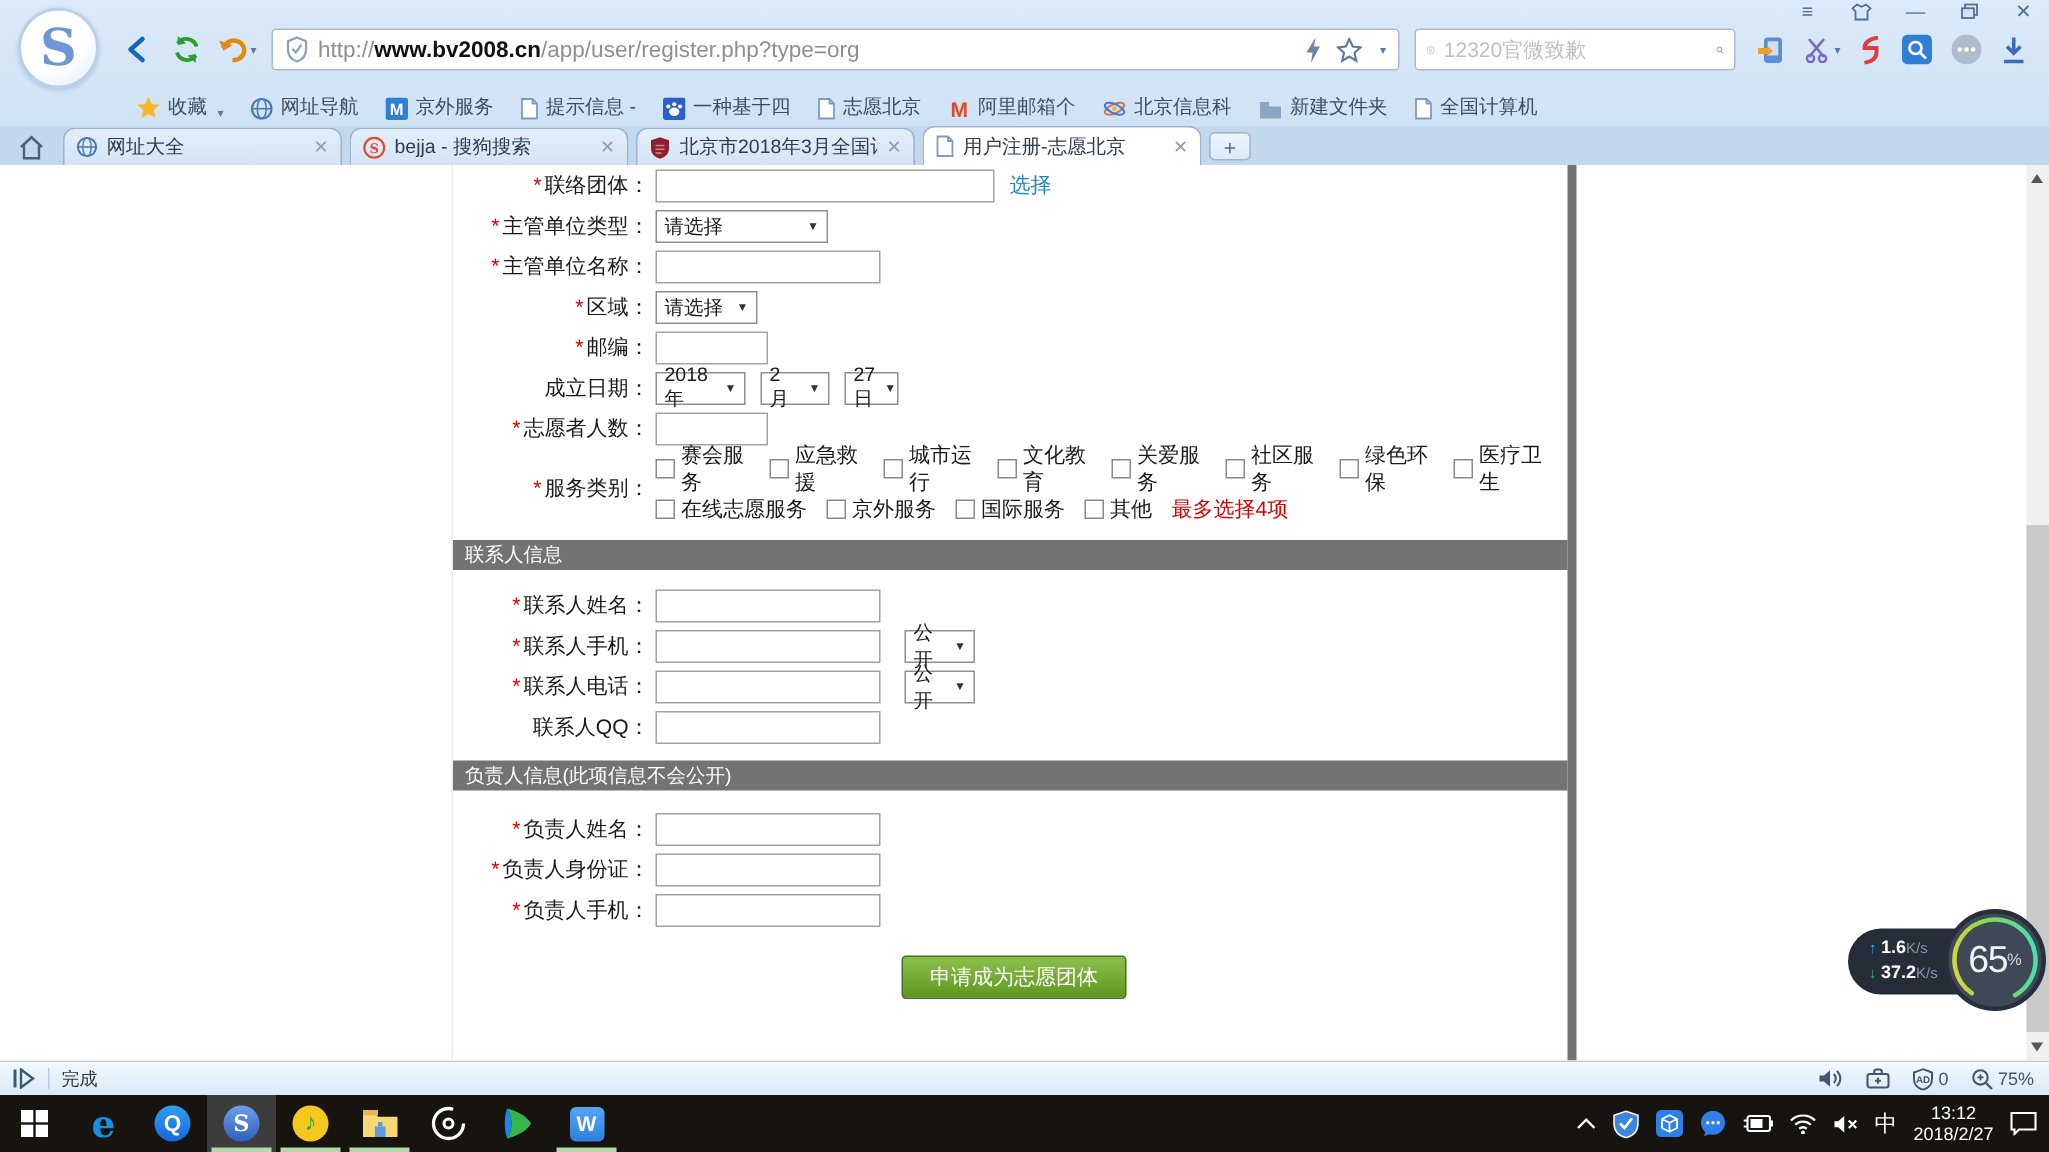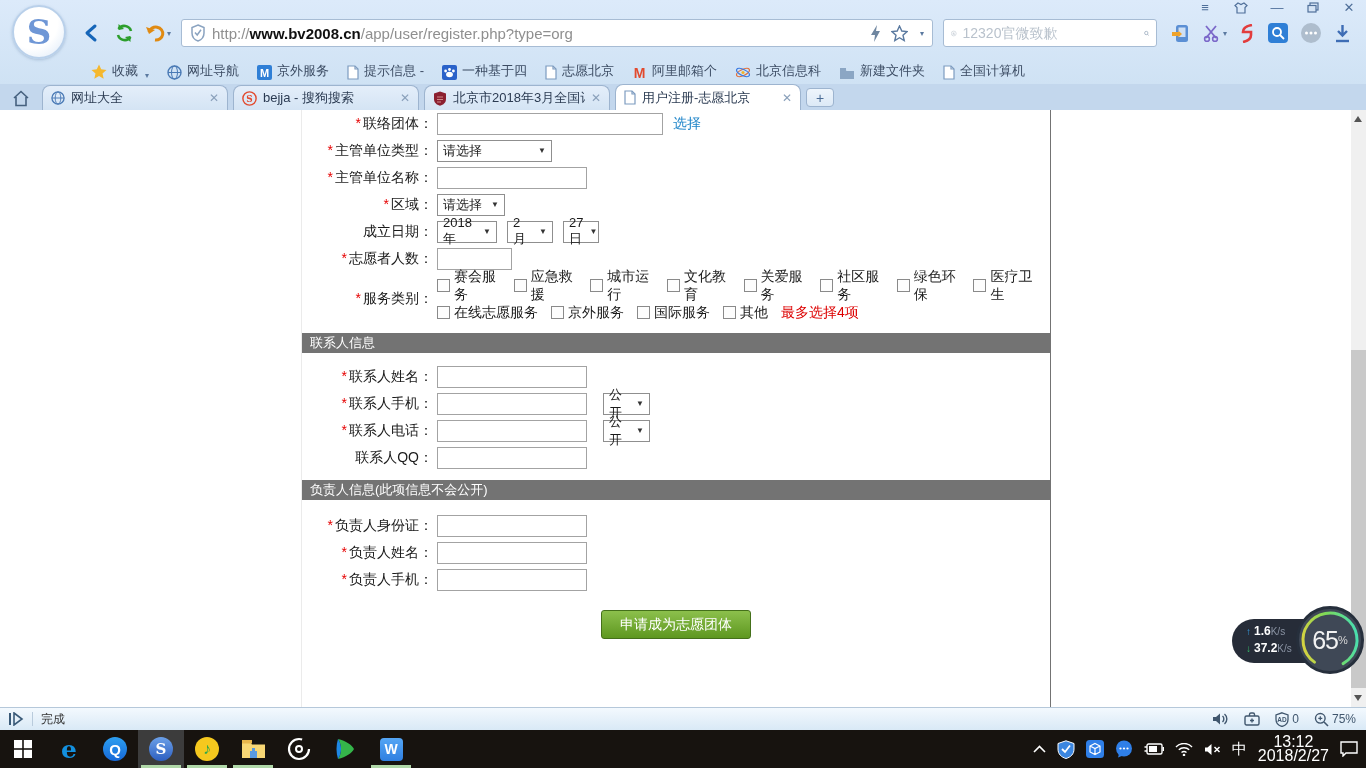--- a/index.html
+++ b/index.html
@@ -42,21 +42,21 @@
          font-size:13px; color:#2b3b52; cursor:pointer; }
   .tab.active { background:#fff; height:26px; }
   .tab .title { flex:1; white-space:nowrap; overflow:hidden; }
   .tab .close { color:#8aa0ba; font-size:12px; }
   .newtab { width:28px; height:19px; border:1px solid #9db4cf; border-radius:4px; background:linear-gradient(#eef5fc,#dcE9f6);
             display:flex; align-items:center; justify-content:center; color:#4a6b95; font-size:14px; margin-bottom:3px; }
 
   
   .viewport { position:relative; height:597px; background:#fff; overflow:hidden; flex:0 0 auto; }
   .panel { position:absolute; left:301px; top:0; width:750px; height:100%;
-           border-left:1px solid #ebebeb; border-right:1px solid #737373; font-size:14px; color:#1a1a1a; }
+           border-left:1px solid #ebebeb; border-right:6px solid #737373; font-size:14px; color:#1a1a1a; }
   .frow { display:flex; align-items:center; height:27px; }
   .flabel { width:131px; text-align:right; flex:0 0 auto; white-space:nowrap; }
   .req { color:#e60000; margin-right:2px; }
   .inp { height:22px; border:1px solid #a3a3a3; background:#fff; margin-left:4px; outline:none; font-size:13px; padding:0 3px; }
   .w226{width:226px} .w150{width:150px} .w300{width:300px} .w75{width:75px}
   .sel { height:22px; border:1px solid #8f8f8f; background:#fff; display:flex; align-items:center;
          padding:0 5px; font-size:13px; margin-left:4px; cursor:pointer; }
   .sel .arr { margin-left:auto; font-size:8px; color:#333; padding-left:6px; }
   .s115{width:115px} .s68{width:68px} .s60{width:60px} .s46{width:46px} .s48{width:36px} .s47{width:47px}
   .lnk { color:#1f85c9; margin-left:10px; text-decoration:none; cursor:pointer; }
@@ -103,21 +103,21 @@
 
   
   .taskbar { height:38px; background:#17130f; display:flex; align-items:center; flex:0 0 auto; }
   .tslot { width:46px; height:38px; display:flex; align-items:center; justify-content:center; position:relative; cursor:pointer; }
   .tslot.active { background:#3c3c3c; }
   .tslot.running::after { content:""; position:absolute; left:3px; right:3px; bottom:0; height:3px; background:#b0d8a8; }
   .circle24 { width:24px; height:24px; border-radius:50%; display:flex; align-items:center; justify-content:center; }
   .sq22 { width:23px; height:23px; border-radius:4px; display:flex; align-items:center; justify-content:center; }
   .tray { margin-left:auto; display:flex; align-items:center; gap:11px; padding-right:8px; color:#fff; }
   .tray .ime { font-size:15px; }
-  .clock { text-align:center; font-size:16px; line-height:14px; }
+  .clock { text-align:center; font-size:12px; line-height:14px; }
   .edge-e { color:#1390df; font-size:25px; font-weight:bold; font-family:"DejaVu Serif",serif; }
 </style>
 </head>
 <body>
 
 <div class="window">
 
   <div class="chrome">
     <div class="logo">
         <span>S</span>
@@ -401,20 +401,24 @@
 
       <div class="frow">
         <div class="flabel"><span class="req">*</span><span>区域：</span></div>
         <div class="sel s68">
             <span>请选择</span>
             <span class="arr">▼</span>
           </div>
       </div>
 
 
+      <div class="frow">
+        <div class="flabel"><span class="req">*</span><span>邮编：</span></div>
+        <input class="inp w75" style="">
+      </div>
 
       <div class="frow">
         <div class="flabel"><span>成立日期：</span></div>
         <div class="sel s60">
             <span>2018年</span>
             <span class="arr">▼</span>
           </div>
         <div class="sel s46" style="margin-left:10px">
             <span>2月</span>
             <span class="arr">▼</span>
@@ -512,25 +516,25 @@
           </div>
       </div>
       <div class="frow">
         <div class="flabel"><span>联系人QQ：</span></div>
         <input class="inp w150" style="">
       </div>
 
       <div class="secbar m2">负责人信息(此项信息不会公开)</div>
 
       <div class="frow">
+        <div class="flabel"><span class="req">*</span><span>负责人姓名：</span></div>
+        <input class="inp w150" style="">
+      </div>
+      <div class="frow">
         <div class="flabel"><span class="req">*</span><span>负责人身份证：</span></div>
-        <input class="inp w150" style="">
-      </div>
-      <div class="frow">
-        <div class="flabel"><span class="req">*</span><span>负责人姓名：</span></div>
         <input class="inp w150" style="">
       </div>
       <div class="frow">
         <div class="flabel"><span class="req">*</span><span>负责人手机：</span></div>
         <input class="inp w150" style="">
       </div>
 
       <button class="submit">申请成为志愿团体</button>
     </div>
 

